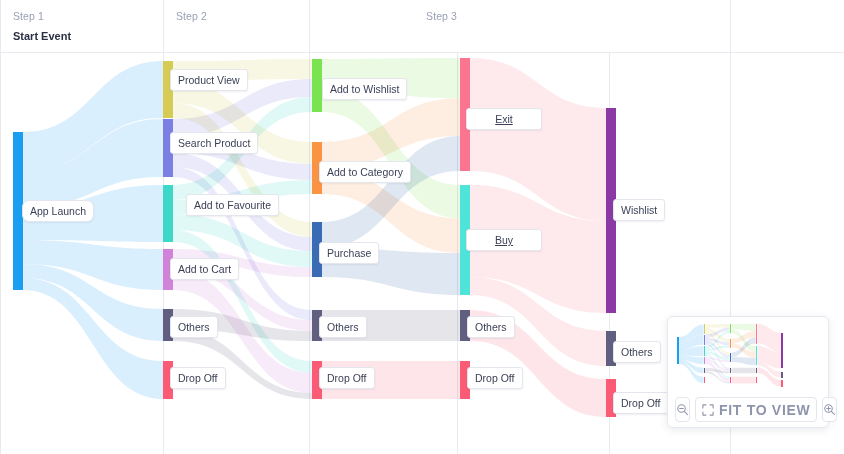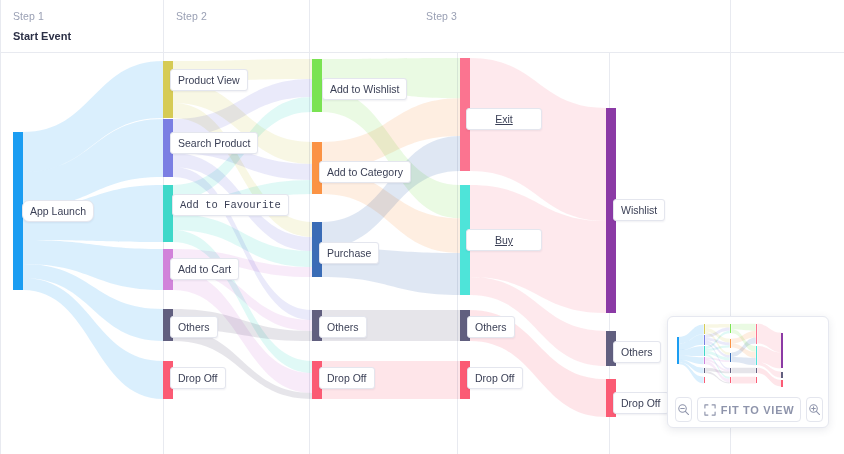--- a/index.html
+++ b/index.html
@@ -60,21 +60,21 @@
     display:flex;align-items:center;justify-content:space-between;
   }
   .ctrl-btn{
     height:25px;border:1px solid #e4e6ee;border-radius:4px;background:#fff;
     display:flex;align-items:center;justify-content:center;gap:5px;
     cursor:pointer;box-sizing:border-box;
   }
   .ctrl-btn.sq{width:26px;}
   .ctrl-btn.fit{flex:1;margin:0 5px;padding:0 6px;}
   .fit-text{
-    font-size:11px;letter-spacing:.7px;color:#8e94ab;font-weight:700;
+    font-size:14px;letter-spacing:.7px;color:#8e94ab;font-weight:700;
     text-transform:uppercase;white-space:nowrap;
   }
   .icn{display:block;}
 </style>
 </head>
 <body>
 
 <div id="app">
 
   <div class="header-band" id="headers">
@@ -158,21 +158,21 @@
           <rect x="460" y="308" width="10" height="38" fill="#fb5b74" class="node-rect"></rect>
           <rect x="606" y="55" width="10" height="205" fill="#8b3aa5" class="node-rect"></rect>
           <rect x="606" y="278" width="10" height="35" fill="#615f7f" class="node-rect"></rect>
           <rect x="606" y="326" width="10" height="38" fill="#fb5b74" class="node-rect"></rect>
         </g>
       </svg>
     <div id="labels">
         <div class="nlabel" style="left: 22px; top: 158px; border-radius: 7px;">App Launch</div>
         <div class="nlabel" style="left: 170px; top: 27px;">Product View</div>
         <div class="nlabel" style="left: 170px; top: 90px;">Search Product</div>
-        <div class="nlabel" style="left: 172px; top: 152px; font-family: Liberation Mono, monospace;">Add to Favourite</div>
+        <div class="nlabel" style="left: 186px; top: 152px;">Add to Favourite</div>
         <div class="nlabel" style="left: 170px; top: 216px;">Add to Cart</div>
         <div class="nlabel" style="left: 170px; top: 274px;">Others</div>
         <div class="nlabel" style="left: 170px; top: 325px;">Drop Off</div>
         <div class="nlabel" style="left: 322px; top: 36px;">Add to Wishlist</div>
         <div class="nlabel" style="left: 319px; top: 119px;">Add to Category</div>
         <div class="nlabel" style="left: 319px; top: 200px;">Purchase</div>
         <div class="nlabel" style="left: 319px; top: 274px;">Others</div>
         <div class="nlabel" style="left: 319px; top: 325px;">Drop Off</div>
         <div class="nlabel centered" style="left: 466px; top: 66px; width: 60px;">Exit</div>
         <div class="nlabel centered" style="left: 466px; top: 187px; width: 60px;">Buy</div>

